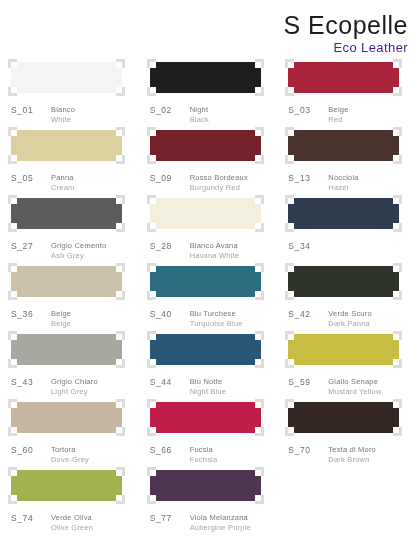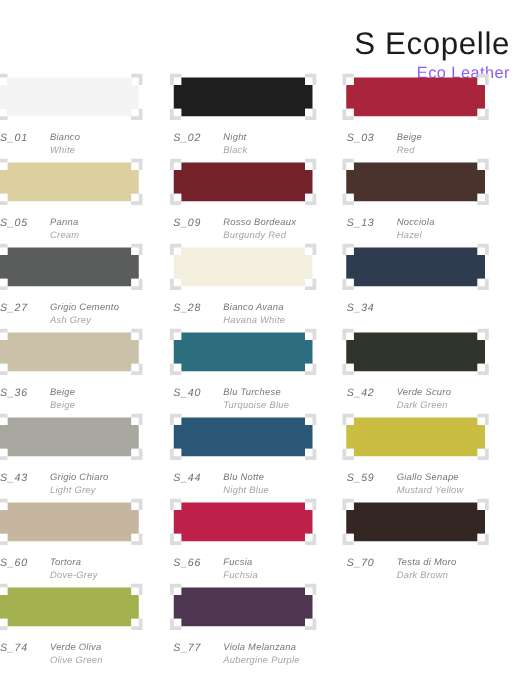--- a/index.html
+++ b/index.html
@@ -11,38 +11,38 @@
     width: 416px;
     height: 548px;
     position: relative;
     font-family: "Liberation Sans", sans-serif;
     overflow: hidden;
   }
 
   
   .header {
     position: absolute;
-    top: 16px;
+    top: 6px;
     right: 8px;
     text-align: right;
     width: 300px;
   }
   .header-title {
     font-size: 25px;
     font-weight: 400;
     color: #1c1c1c;
     letter-spacing: 0.5px;
     line-height: 30px;
     margin: 4px 0 0 0;
     white-space: nowrap;
   }
   .header-subtitle {
     font-size: 13px;
     font-weight: 400;
-    color: #8b5cf6;
+    color: #4c1d95;
     letter-spacing: 0.4px;
     line-height: 15px;
     margin: 0;
     white-space: nowrap;
   }
 
   
   .swatch-grid {
     position: absolute;
     top: 62px;
@@ -50,21 +50,21 @@
     width: 416px;
     display: grid;
     grid-template-columns: repeat(3, 1fr);
     grid-auto-rows: 68px;
     column-gap: 0px;
     row-gap: 0px;
   }
 
   .swatch-cell {
     position: relative;
-    font-style: italic;
+    padding-left: 11px;
   }
 
   .swatch-chip-wrap {
     position: relative;
     width: 111px;
     height: 31px;
   }
 
   .swatch-chip {
     position: absolute;
@@ -414,21 +414,21 @@
           <div class="corner-inner"></div>
         </div>
         <div class="corner br">
           <div class="corner-inner"></div>
         </div>
       </div>
       <div class="swatch-label">
         <div class="swatch-code">S_42</div>
         <div class="swatch-names">
           <span class="swatch-name-it">Verde Scuro</span>
-          <span class="swatch-name-en">Dark Green</span>
+          <span class="swatch-name-en">Dark Panna</span>
         </div>
       </div>
     </div>
     <div class="swatch-cell">
       <div class="swatch-chip-wrap">
         <div class="swatch-chip" style="background: rgb(168, 168, 160);"></div>
         <div class="corner tl">
           <div class="corner-inner"></div>
         </div>
         <div class="corner tr">

